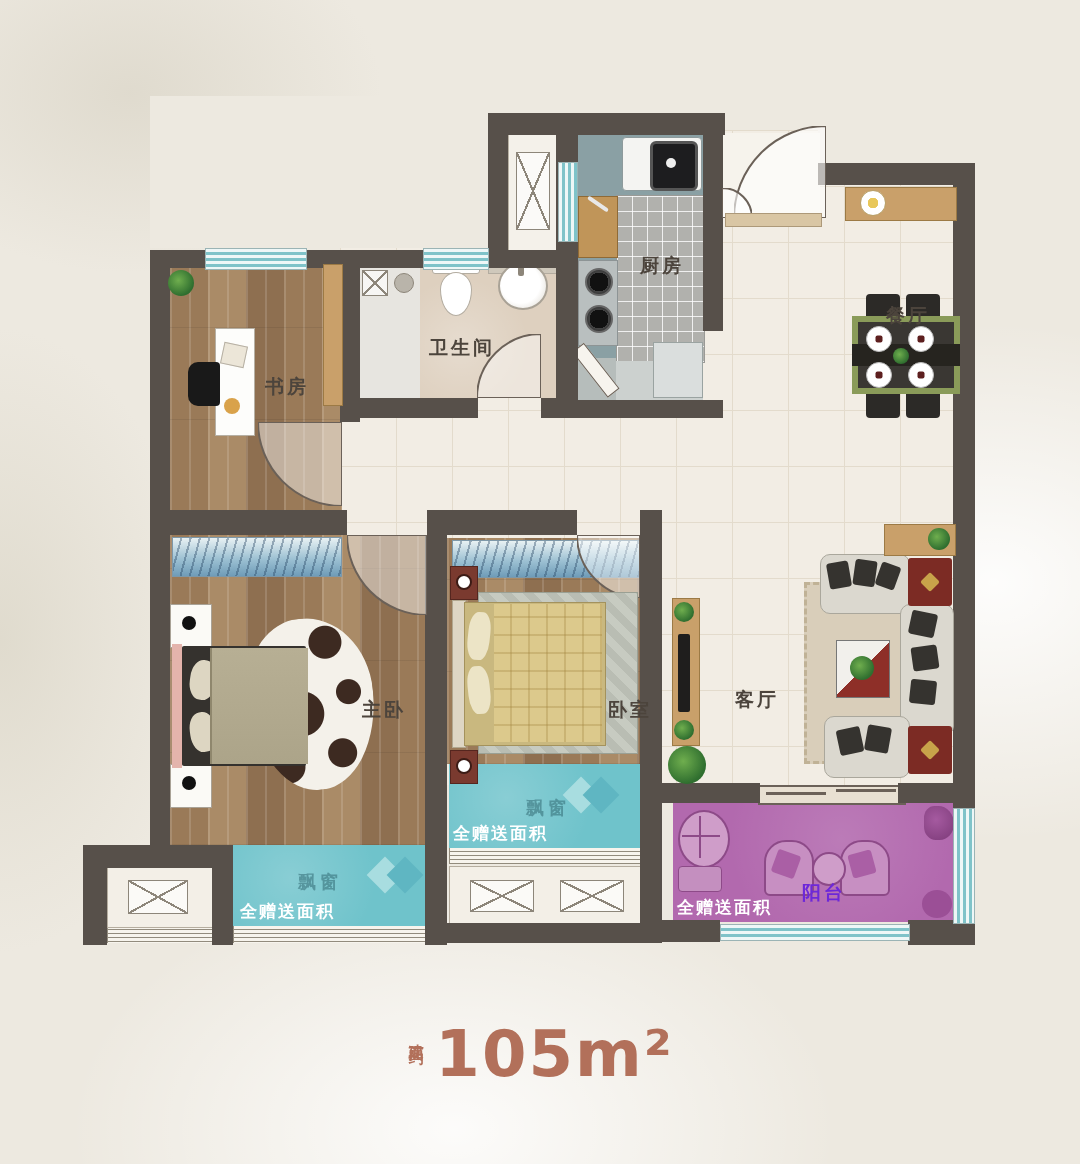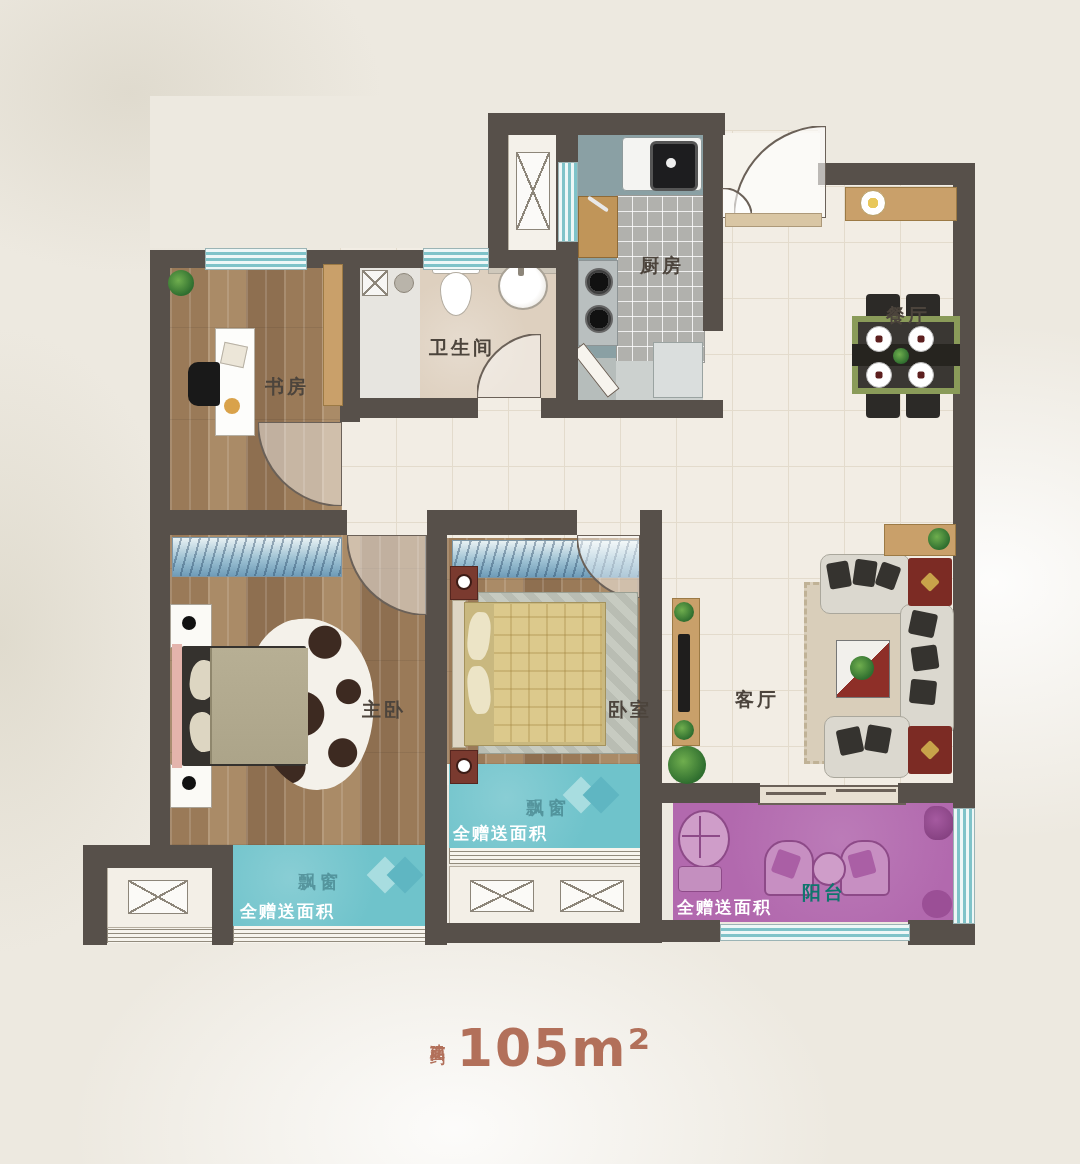--- a/index.html
+++ b/index.html
@@ -47,21 +47,21 @@
   .sofa{background:#dbd8cf;border:1px solid #aaa79c;border-radius:10px;}
   .cushion{position:absolute;background:#35332f;border-radius:3px;}
   .mat{background:#7c2b24;border-radius:3px;}
   .mat:after{content:"";position:absolute;left:50%;top:50%;width:14px;height:14px;transform:translate(-50%,-50%) rotate(45deg);background:#c8a34a;border-radius:2px;}
   .chairD{background:#2c2a27;border-radius:4px;}
   .plate{position:absolute;width:24px;height:24px;border-radius:50%;background:#fff;border:1px solid #bbb;}
   .plate:after{content:"";position:absolute;left:50%;top:50%;width:7px;height:7px;transform:translate(-50%,-50%);background:#5d1f1f;border-radius:2px;}
   .greenplant{border-radius:50%;background:radial-gradient(circle at 40% 40%, #6fae4e, #2f6e2f 70%);}
   .title-row{position:absolute;left:0;top:1022px;width:100%;display:flex;justify-content:center;align-items:flex-start;}
   .title-prefix{writing-mode:vertical-rl;text-orientation:upright;font-size:15px;font-weight:700;color:#b2705a;letter-spacing:3px;margin:10px 10px 0 0;}
-  .title-area{font-size:52px;font-weight:800;color:#b2705a;line-height:1;letter-spacing:2px;}
+  .title-area{font-size:64px;font-weight:800;color:#b2705a;line-height:1;letter-spacing:2px;}
   .title-layout{font-size:60px;font-weight:800;color:#b2705a;letter-spacing:10px;margin:8px 0 0 30px;line-height:1;}
 </style>
 </head>
 <body>
 
 <div class="abs tile" style="left:340px;top:130px;width:615px;height:655px;"></div>
 <div class="abs bgpatch" style="left:150px;top:96px;width:338px;height:152px;"></div>
 <div class="abs bgpatch" style="left:818px;top:96px;width:164px;height:67px;"></div>
 <div class="abs" style="left:723px;top:133px;width:97px;height:84px;background:#f6f3ec;"></div>
 
@@ -257,21 +257,21 @@
 
 <div class="abs" style="left:725px;top:213px;width:95px;height:12px;background:#d9c6a4;border:1px solid #ad9979;"></div>
 
 <div class="lbl" style="left:287px;top:387px;">书房</div>
 <div class="lbl" style="left:462px;top:348px;">卫生间</div>
 <div class="lbl" style="left:662px;top:266px;">厨房</div>
 <div class="lbl" style="left:908px;top:288px;margin-top:28px;">餐厅</div>
 <div class="lbl" style="left:384px;top:710px;">主卧</div>
 <div class="lbl" style="left:630px;top:710px;">卧室</div>
 <div class="lbl" style="left:757px;top:700px;">客厅</div>
-<div class="lbl" style="left:824px;top:893px;color:#0f766e;">阳台</div>
+<div class="lbl" style="left:824px;top:893px;color:#6d28d9;">阳台</div>
 <div class="lblbay" style="left:320px;top:882px;">飘窗</div>
 <div class="lblbay" style="left:548px;top:808px;">飘窗</div>
 <div class="lblw" style="left:240px;top:900px;">全赠送面积</div>
 <div class="lblw" style="left:453px;top:822px;">全赠送面积</div>
 <div class="lblw" style="left:677px;top:896px;">全赠送面积</div>
 
 <div class="title-row">
   <div class="title-prefix">建面约</div>
   <div class="title-area">105m²</div>
 </div>

